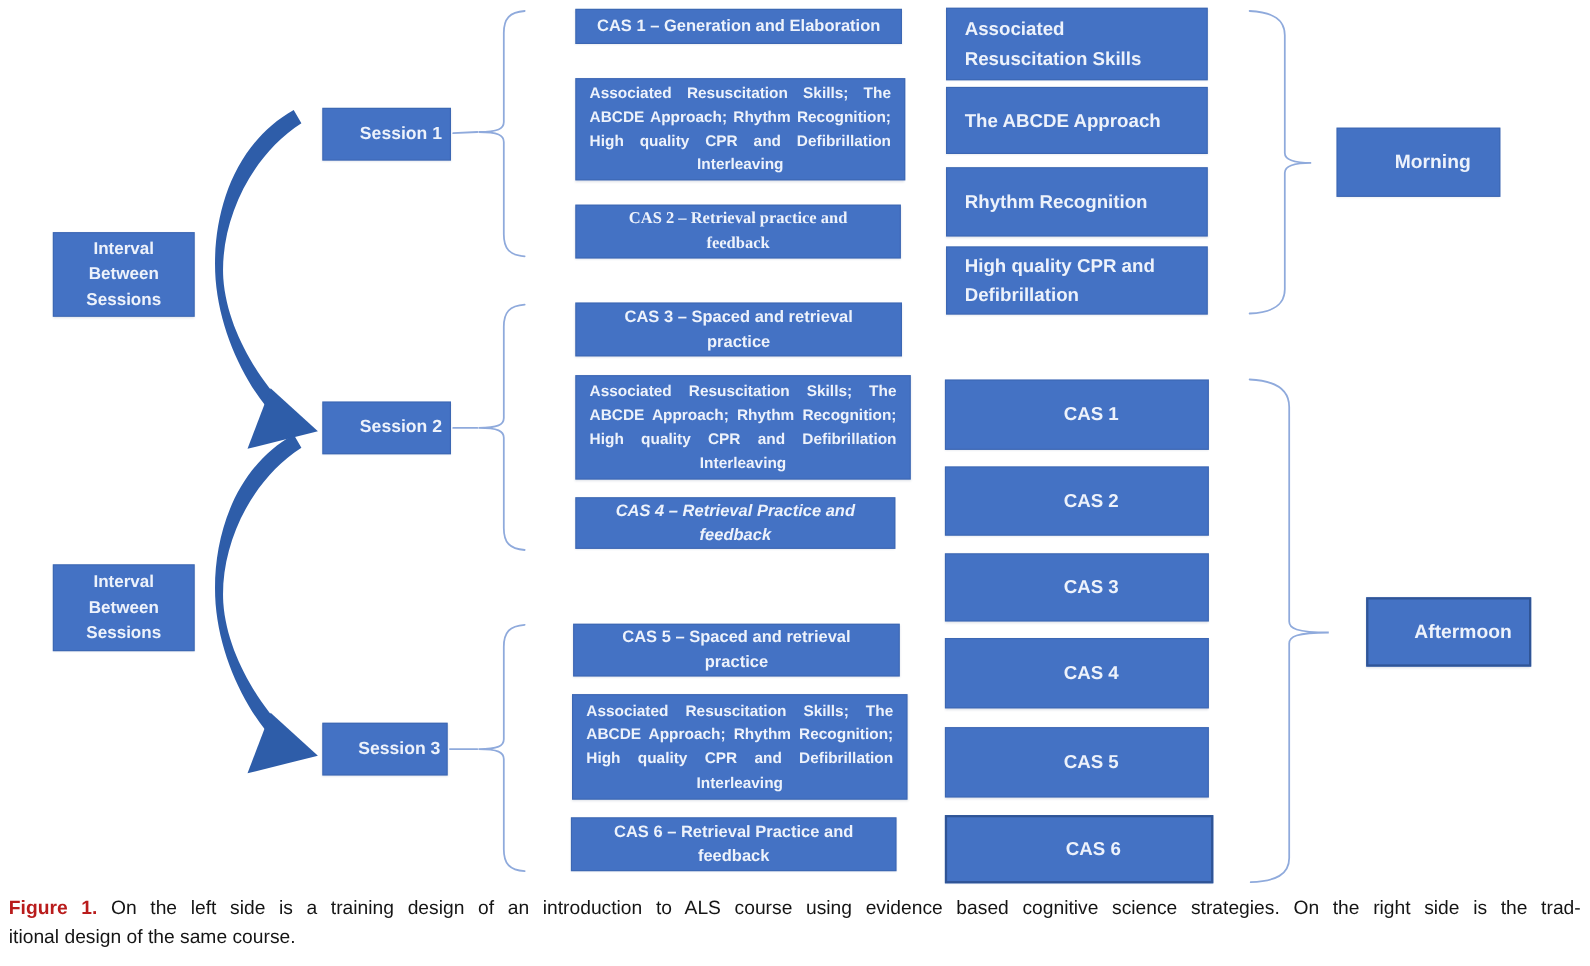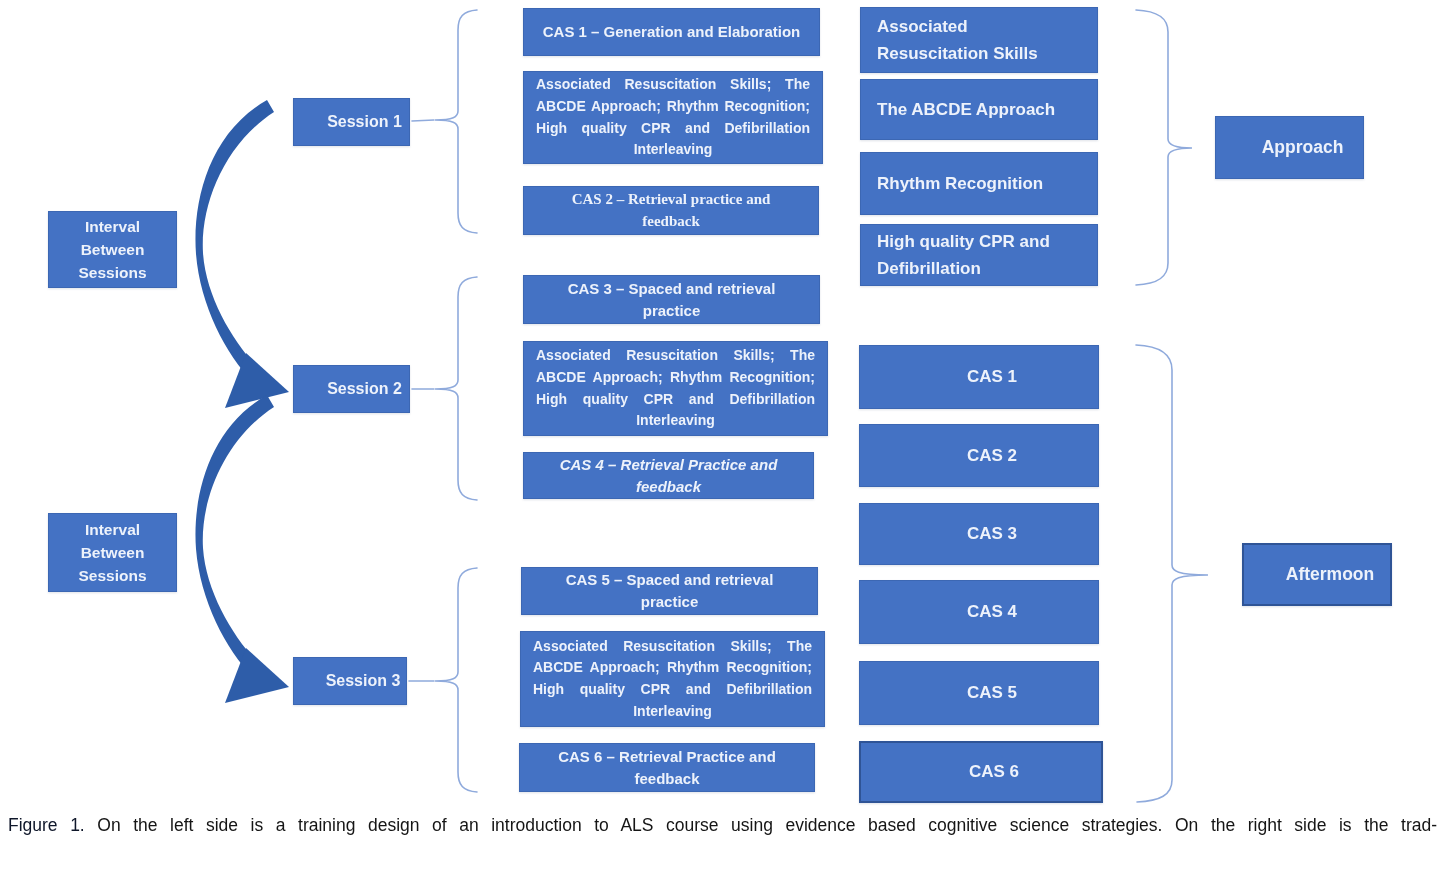--- a/index.html
+++ b/index.html
@@ -18,21 +18,21 @@
   .mid-body span{display:block;width:100%;text-align:justify;text-align-last:center;}
   .skill{font-size:17px;line-height:1.6;justify-content:flex-start;text-align:left;
          padding:0 16px;}
   .rcas{font-size:17px;}
   .daybox{font-size:17.5px;}
   .bordered{border:2px solid #2f5496;}
   .caption{position:absolute;left:0;top:812px;width:1445px;box-sizing:border-box;
            padding:0 8px;color:#151515;font-size:17.5px;line-height:26px;}
   .cap1{text-align:justify;text-align-last:justify;}
   .cap2{text-align:left;}
-  .cap-label{font-weight:400;color:#0f172a;}
+  .cap-label{font-weight:700;color:#b91c1c;}
 </style>
 </head>
 <body>
 
 <div class="stage">
 
   <svg class="layer" viewBox="0 0 1445 810">
     <g fill="#2e5da9" stroke="none">
       <path d="M 267 100 C 210 132 192 200 196 254 C 200 305 226 355 253 382 L 259 369 C 233 342 206 297 203 253 C 200 203 226 143 274 112 Z"></path>
       <path d="M 246 353 L 289 392 L 225 408 Z"></path>
@@ -50,21 +50,21 @@
       <line x1="409" y1="681" x2="434" y2="681"></line>
     </g>
   </svg>
 
   <div class="box interval" style="left:48px;top:195px;width:129px;height:77px;">Interval Between Sessions</div>
   <div class="box interval" style="left:48px;top:497px;width:129px;height:79px;">Interval Between Sessions</div>
   <div class="box session" style="left:293px;top:98px;width:117px;height:48px;">Session 1</div>
   <div class="box session" style="left:293px;top:365px;width:117px;height:48px;">Session 2</div>
   <div class="box session" style="left:293px;top:657px;width:114px;height:48px;">Session 3</div>
 
-  <div class="box mid-head one-line" style="left:523px;top:8px;width:297px;height:48px;">CAS 1 – Generation and Elaboration</div>
+  <div class="box mid-head one-line" style="left:523px;top:8px;width:297px;height:32px;">CAS 1 – Generation and Elaboration</div>
   <div class="box mid-body" style="left:523px;top:71px;width:300px;height:93px;">
     <span>Associated Resuscitation Skills; The ABCDE Approach; Rhythm Recognition; High quality CPR and Defibrillation Interleaving</span>
   </div>
   <div class="box mid-head" style="left:523px;top:186px;width:296px;height:49px;font-family:Liberation Serif, serif;">CAS 2 – Retrieval practice and feedback</div>
 
   <div class="box mid-head" style="left:523px;top:275px;width:297px;height:49px;">CAS 3 – Spaced and retrieval practice</div>
   <div class="box mid-body" style="left:523px;top:341px;width:305px;height:95px;">
     <span>Associated Resuscitation Skills; The ABCDE Approach; Rhythm Recognition; High quality CPR and Defibrillation Interleaving</span>
   </div>
   <div class="box mid-head" style="left:523px;top:452px;width:291px;height:47px;font-style:italic;">CAS 4 – Retrieval Practice and feedback</div>
@@ -80,20 +80,21 @@
   <div class="box skill" style="left:860px;top:224px;width:238px;height:62px;">High quality CPR and Defibrillation</div>
   <div class="box skill" style="left:860px;top:152px;width:238px;height:63px;">Rhythm Recognition</div>
 
   <div class="box rcas" style="left:859px;top:345px;width:240px;height:64px;">CAS 1</div>
   <div class="box rcas" style="left:859px;top:424px;width:240px;height:63px;">CAS 2</div>
   <div class="box rcas" style="left:859px;top:503px;width:240px;height:62px;">CAS 3</div>
   <div class="box rcas" style="left:859px;top:580px;width:240px;height:64px;">CAS 4</div>
   <div class="box rcas" style="left:859px;top:661px;width:240px;height:64px;">CAS 5</div>
   <div class="box rcas bordered" style="left:859px;top:741px;width:244px;height:62px;">CAS 6</div>
 
-  <div class="box daybox" style="left:1215px;top:116px;width:149px;height:63px;">Approach</div>
+  <div class="box daybox" style="left:1215px;top:116px;width:149px;height:63px;">Morning</div>
   <div class="box daybox bordered" style="left:1242px;top:543px;width:150px;height:63px;">Aftermoon</div>
 
   <div class="caption">
     <div class="cap1"><span class="cap-label">Figure 1.</span> <span>On the left side is a training design of an introduction to ALS course using evidence based cognitive science strategies. On the right side is the trad-</span></div>
+    <div class="cap2">itional design of the same course.</div>
   </div>
 
 </div>
 
 </body></html>

